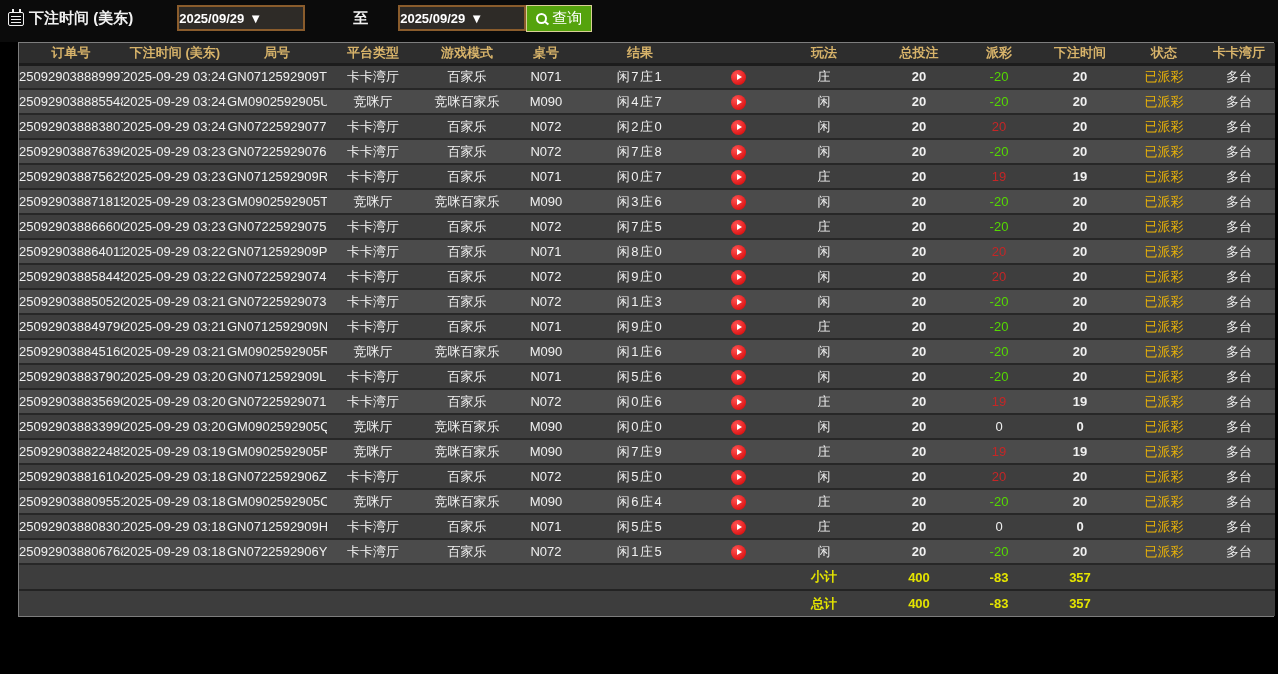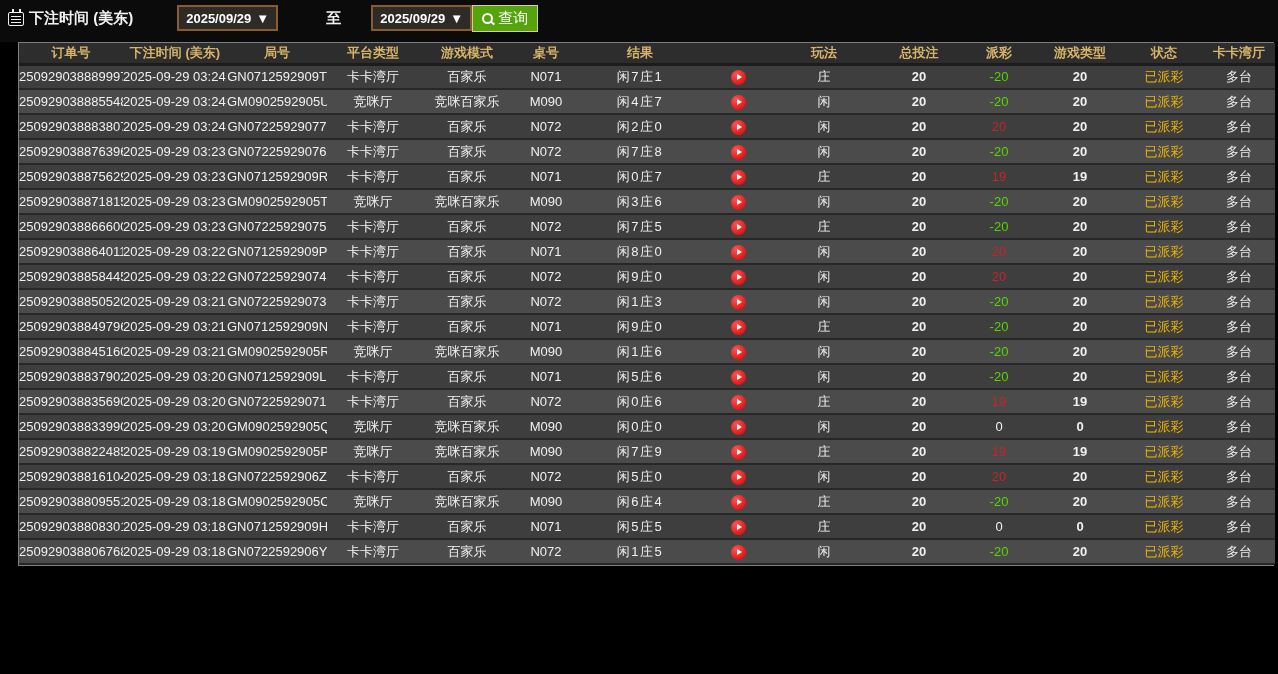--- a/index.html
+++ b/index.html
@@ -4,21 +4,21 @@
 <style>
   * { margin:0; padding:0; box-sizing:border-box; }
   html,body { width:1278px; height:674px; overflow:hidden; background:#000; font-family:"Liberation Sans", sans-serif; }
 
   
   .toolbar { height:42px; background:#0b0b0b; display:flex; align-items:center; padding:0 0 6px 8px; }
   .cal-icon { width:16px; height:14px; border:1px solid #f0f0f0; border-radius:2px; position:relative; margin-right:5px; margin-top:1px; }
   .cal-icon::before { content:""; position:absolute; top:-4px; left:3px; width:2px; height:4px; background:#f0f0f0; box-shadow:7px 0 #f0f0f0; }
   .cal-icon::after { content:""; position:absolute; top:3px; left:2px; right:2px; height:1px; background:#f0f0f0; box-shadow:0 3px #f0f0f0, 0 6px #f0f0f0; }
   .toolbar-title { color:#f2f2f2; font-size:15px; font-weight:700; }
-  .date-select { margin-left:44px; width:101px; height:26px; background:#2e2b27; border:2px solid #8a5c2c; color:#fff; font-weight:700; font-size:13px; display:flex; align-items:center; justify-content:center; gap:5px; cursor:pointer; }
+  .date-select { margin-left:44px; width:128px; height:26px; background:#2e2b27; border:2px solid #8a5c2c; color:#fff; font-weight:700; font-size:13px; display:flex; align-items:center; gap:5px; cursor:pointer; }
   .to-label { color:#f2f2f2; font-size:15px; font-weight:700; margin:0 30px 0 48px; }
   .query-btn { height:27px; background:#55a30d; border:1px solid #d9cf96; color:#fff; font-size:15px; display:flex; align-items:center; gap:5px; padding:0 9px; cursor:pointer; }
   .mag-icon { width:11px; height:11px; border:2px solid #fff; border-radius:50%; position:relative; display:inline-block; }
   .mag-icon::after { content:""; position:absolute; width:5px; height:2px; background:#fff; right:-4px; bottom:-2px; transform:rotate(40deg); }
 
   
   .table-wrap { margin-left:18px; width:1256px; border:1px solid #7d7d7d; background:#3f3f3f; }
   table { border-collapse:collapse; table-layout:fixed; width:100%;padding-left:48px; }
   col.c1{width:104px} col.c2{width:104px} col.c3{width:100px} col.c4{width:92px}
   col.c5{width:96px}  col.c6{width:62px}  col.c7{width:126px} col.c8{width:70px}
@@ -87,21 +87,21 @@
       <th>下注时间 (美东)</th>
       <th>局号</th>
       <th>平台类型</th>
       <th>游戏模式</th>
       <th>桌号</th>
       <th>结果</th>
       <th></th>
       <th>玩法</th>
       <th>总投注</th>
       <th>派彩</th>
-      <th>游戏类型</th>
+      <th>下注时间</th>
       <th>状态</th>
       <th>卡卡湾厅</th>
     </tr>
   </thead>
   <tbody>
         <tr>
     <td class="c-order">250929038889997</td>
     <td class="c-time">2025-09-29 03:24:51</td>
     <td class="c-round">GN0712592909T</td>
     <td class="c-platform">卡卡湾厅</td>
@@ -415,15 +415,31 @@
     <td class="c-play"><span class="play-btn"><span class="play-tri"></span></span></td>
     <td class="c-bettype">闲</td>
     <td class="c-bet">20</td>
     <td class="c-payout neg">-20</td>
     <td class="c-valid">20</td>
     <td class="c-status">已派彩</td>
     <td class="c-mode">多台</td>
   </tr>
       </tbody>
   <tfoot>
+    <tr>
+      <td colspan="8"></td>
+      <td class="f-label">小计</td>
+      <td class="f-val">400</td>
+      <td class="f-val">-83</td>
+      <td class="f-val">357</td>
+      <td colspan="2"></td>
+    </tr>
+    <tr>
+      <td colspan="8"></td>
+      <td class="f-label">总计</td>
+      <td class="f-val">400</td>
+      <td class="f-val">-83</td>
+      <td class="f-val">357</td>
+      <td colspan="2"></td>
+    </tr>
   </tfoot>
 </table>
 </div>
 
 </body></html>

